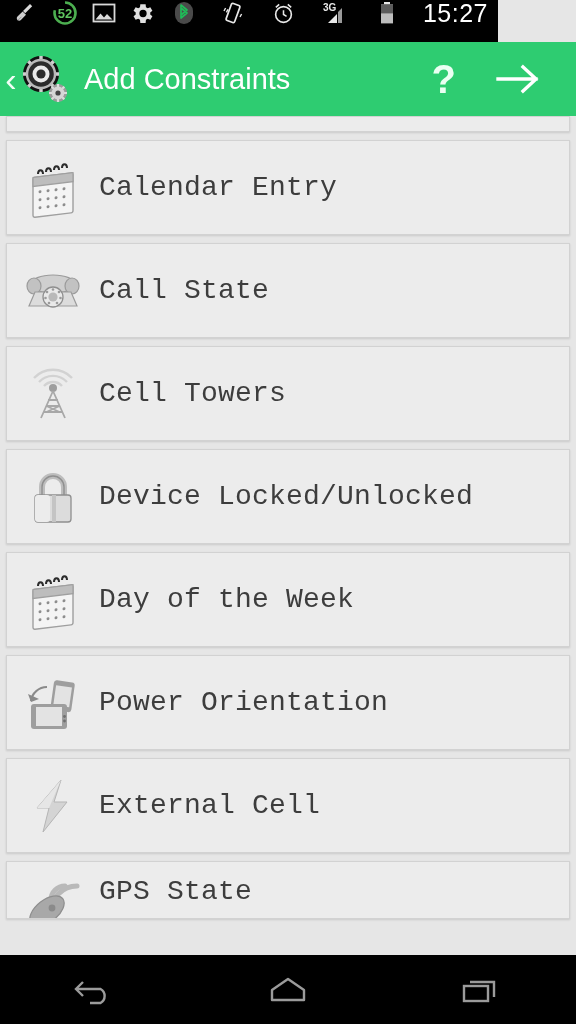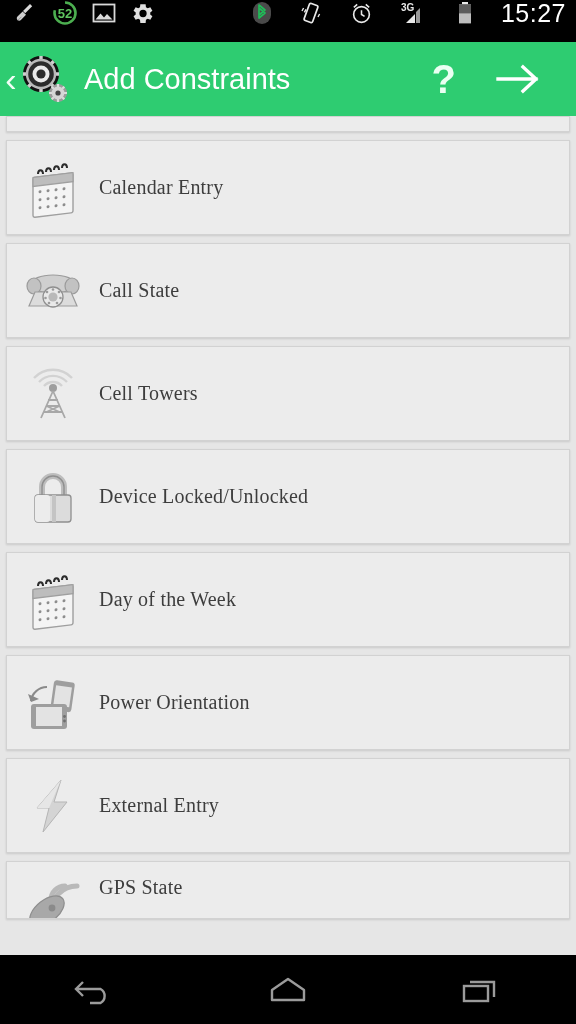--- a/index.html
+++ b/index.html
@@ -6,21 +6,21 @@
   html, body {
     width:576px; height:1024px;
     background:#e3e3e3;
     font-family:"Liberation Sans", sans-serif;
     overflow:hidden;
   }
   #screen { position:relative; width:576px; height:1024px; background:#e6e6e6; }
 
   
   .statusbar {
-    position:absolute; top:0; left:0; width:576px; height:42px;
+    position:absolute; top:0; left:0; width:498px; height:42px;
     background:#000; display:flex; align-items:center;
     padding:0 10px 16px 14px;
   }
   .sb-left { display:flex; align-items:center; gap:14px; }
   .sb-right { margin-left:auto; display:flex; align-items:center; gap:28px; }
   .sb-icon { display:flex; align-items:center; justify-content:center; }
   .sb-clock {
     color:#fff; font-size:25px; letter-spacing:.5px;
     font-family:"Liberation Sans", sans-serif; 
   }
@@ -70,22 +70,22 @@
   }
   .row.partial {
     height:16px; margin-top:0; border-bottom:1px solid #d2d2d2;
     align-items:flex-end; overflow:hidden;
   }
   .row-icon {
     width:92px; min-width:92px; height:95px;
     display:flex; align-items:center; justify-content:center;
   }
   .row-label {
-    font-size:20px; color:#3d3d3d; letter-spacing:.2px;
-    font-family:Liberation Serif, serif; white-space:nowrap;
+    font-size:28px; color:#3d3d3d; letter-spacing:.2px;
+    font-family:Liberation Mono, monospace; white-space:nowrap;
   }
   .row.clipped { height:58px; overflow:hidden; align-items:flex-start; }
   .row.clipped .row-icon { height:58px; align-items:flex-start; padding-top:4px; }
   .row.clipped .row-label { margin-top:14px; }
 
   
   .navbar {
     position:absolute; bottom:0; left:0; width:576px; height:69px;
     background:#000; display:flex; align-items:center; justify-content:space-around;
   }
@@ -355,21 +355,21 @@
       <div class="row-label">Power Orientation</div>
     </div>
 
     <div class="row">
       <div class="row-icon">
         <svg width="64" height="64" viewBox="0 0 64 64">
           <path d="M40 6L16 34h12L22 58 46 28H33z" fill="#d4d4d4" stroke="#b5b5b5" stroke-width="1"></path>
           <path d="M40 6L28 34h-12z" fill="#e6e6e6"></path>
         </svg>
       </div>
-      <div class="row-label">External Entry</div>
+      <div class="row-label">External Cell</div>
     </div>
 
     <div class="row clipped">
       <div class="row-icon">
         <svg width="64" height="64" viewBox="0 0 64 64">
           <g fill="none" stroke="#b9b9b9" stroke-width="5" stroke-linecap="round">
             <path d="M30 34a14 14 0 0114-14"></path>
             <path d="M30 46a26 26 0 0126-26"></path>
           </g>
           <ellipse cx="26" cy="45" rx="20" ry="11" transform="rotate(-38 26 45)" fill="#a8a8a8" stroke="#8e8e8e" stroke-width="1.2"></ellipse>

